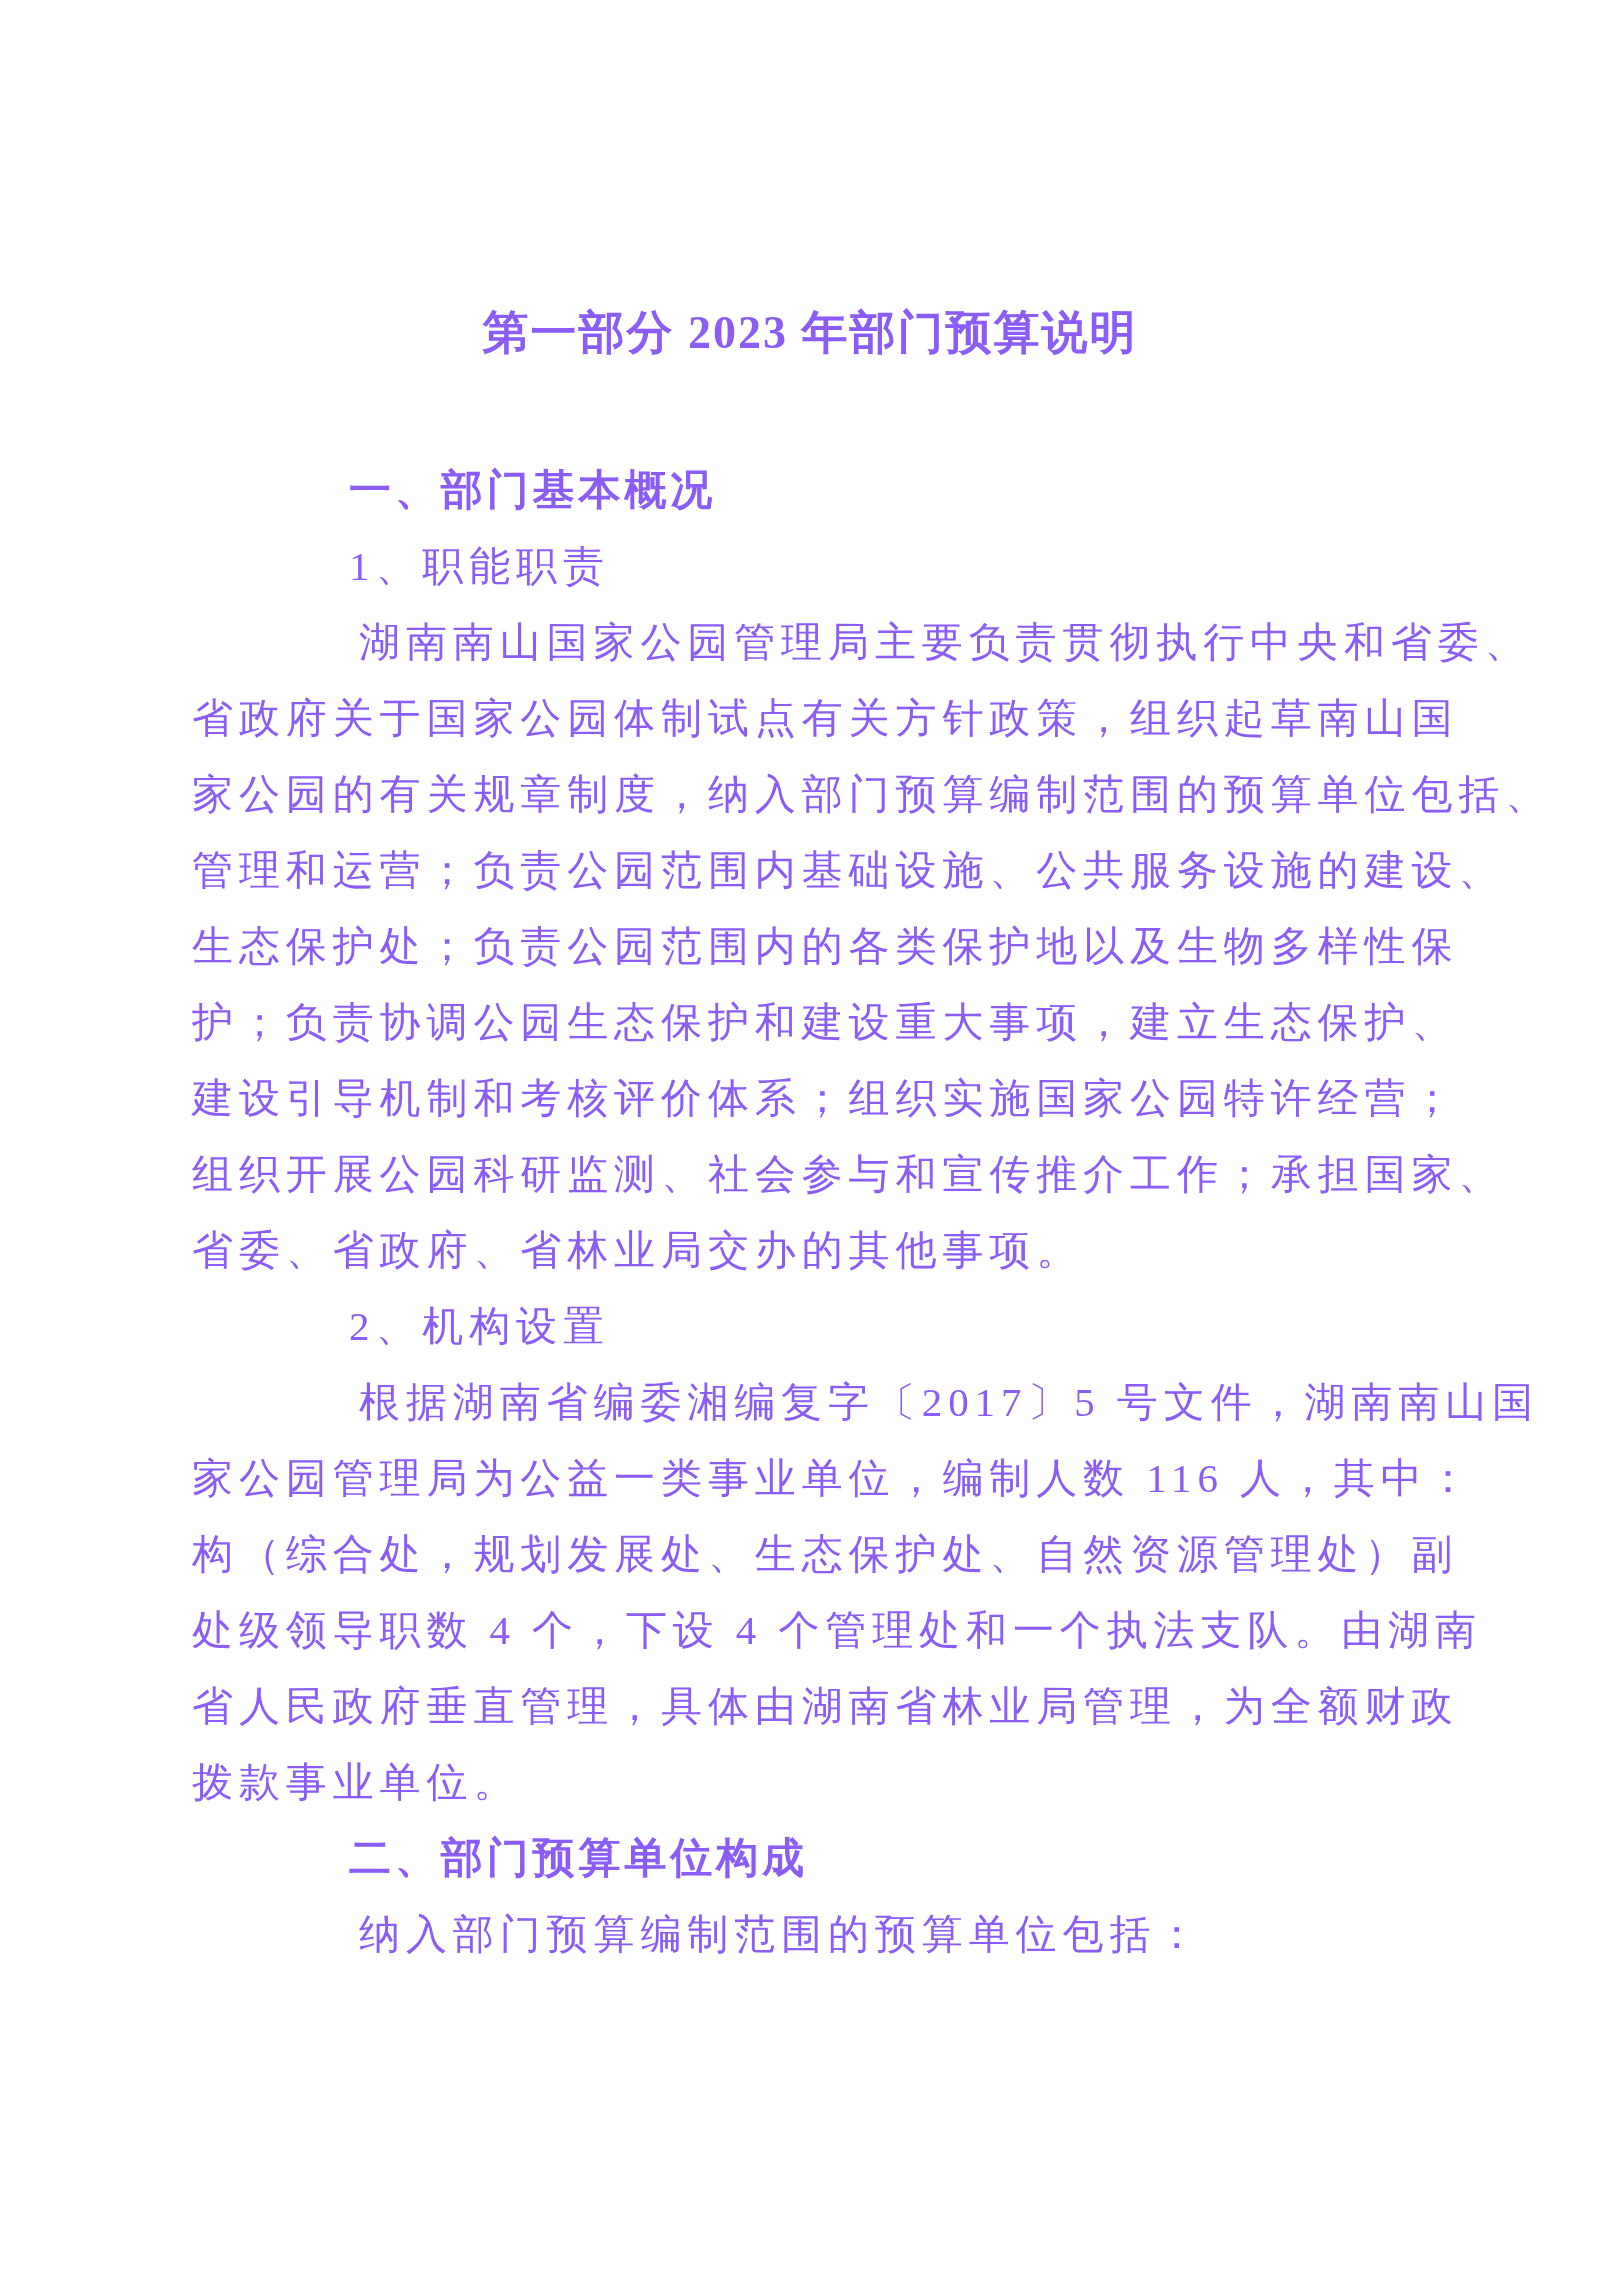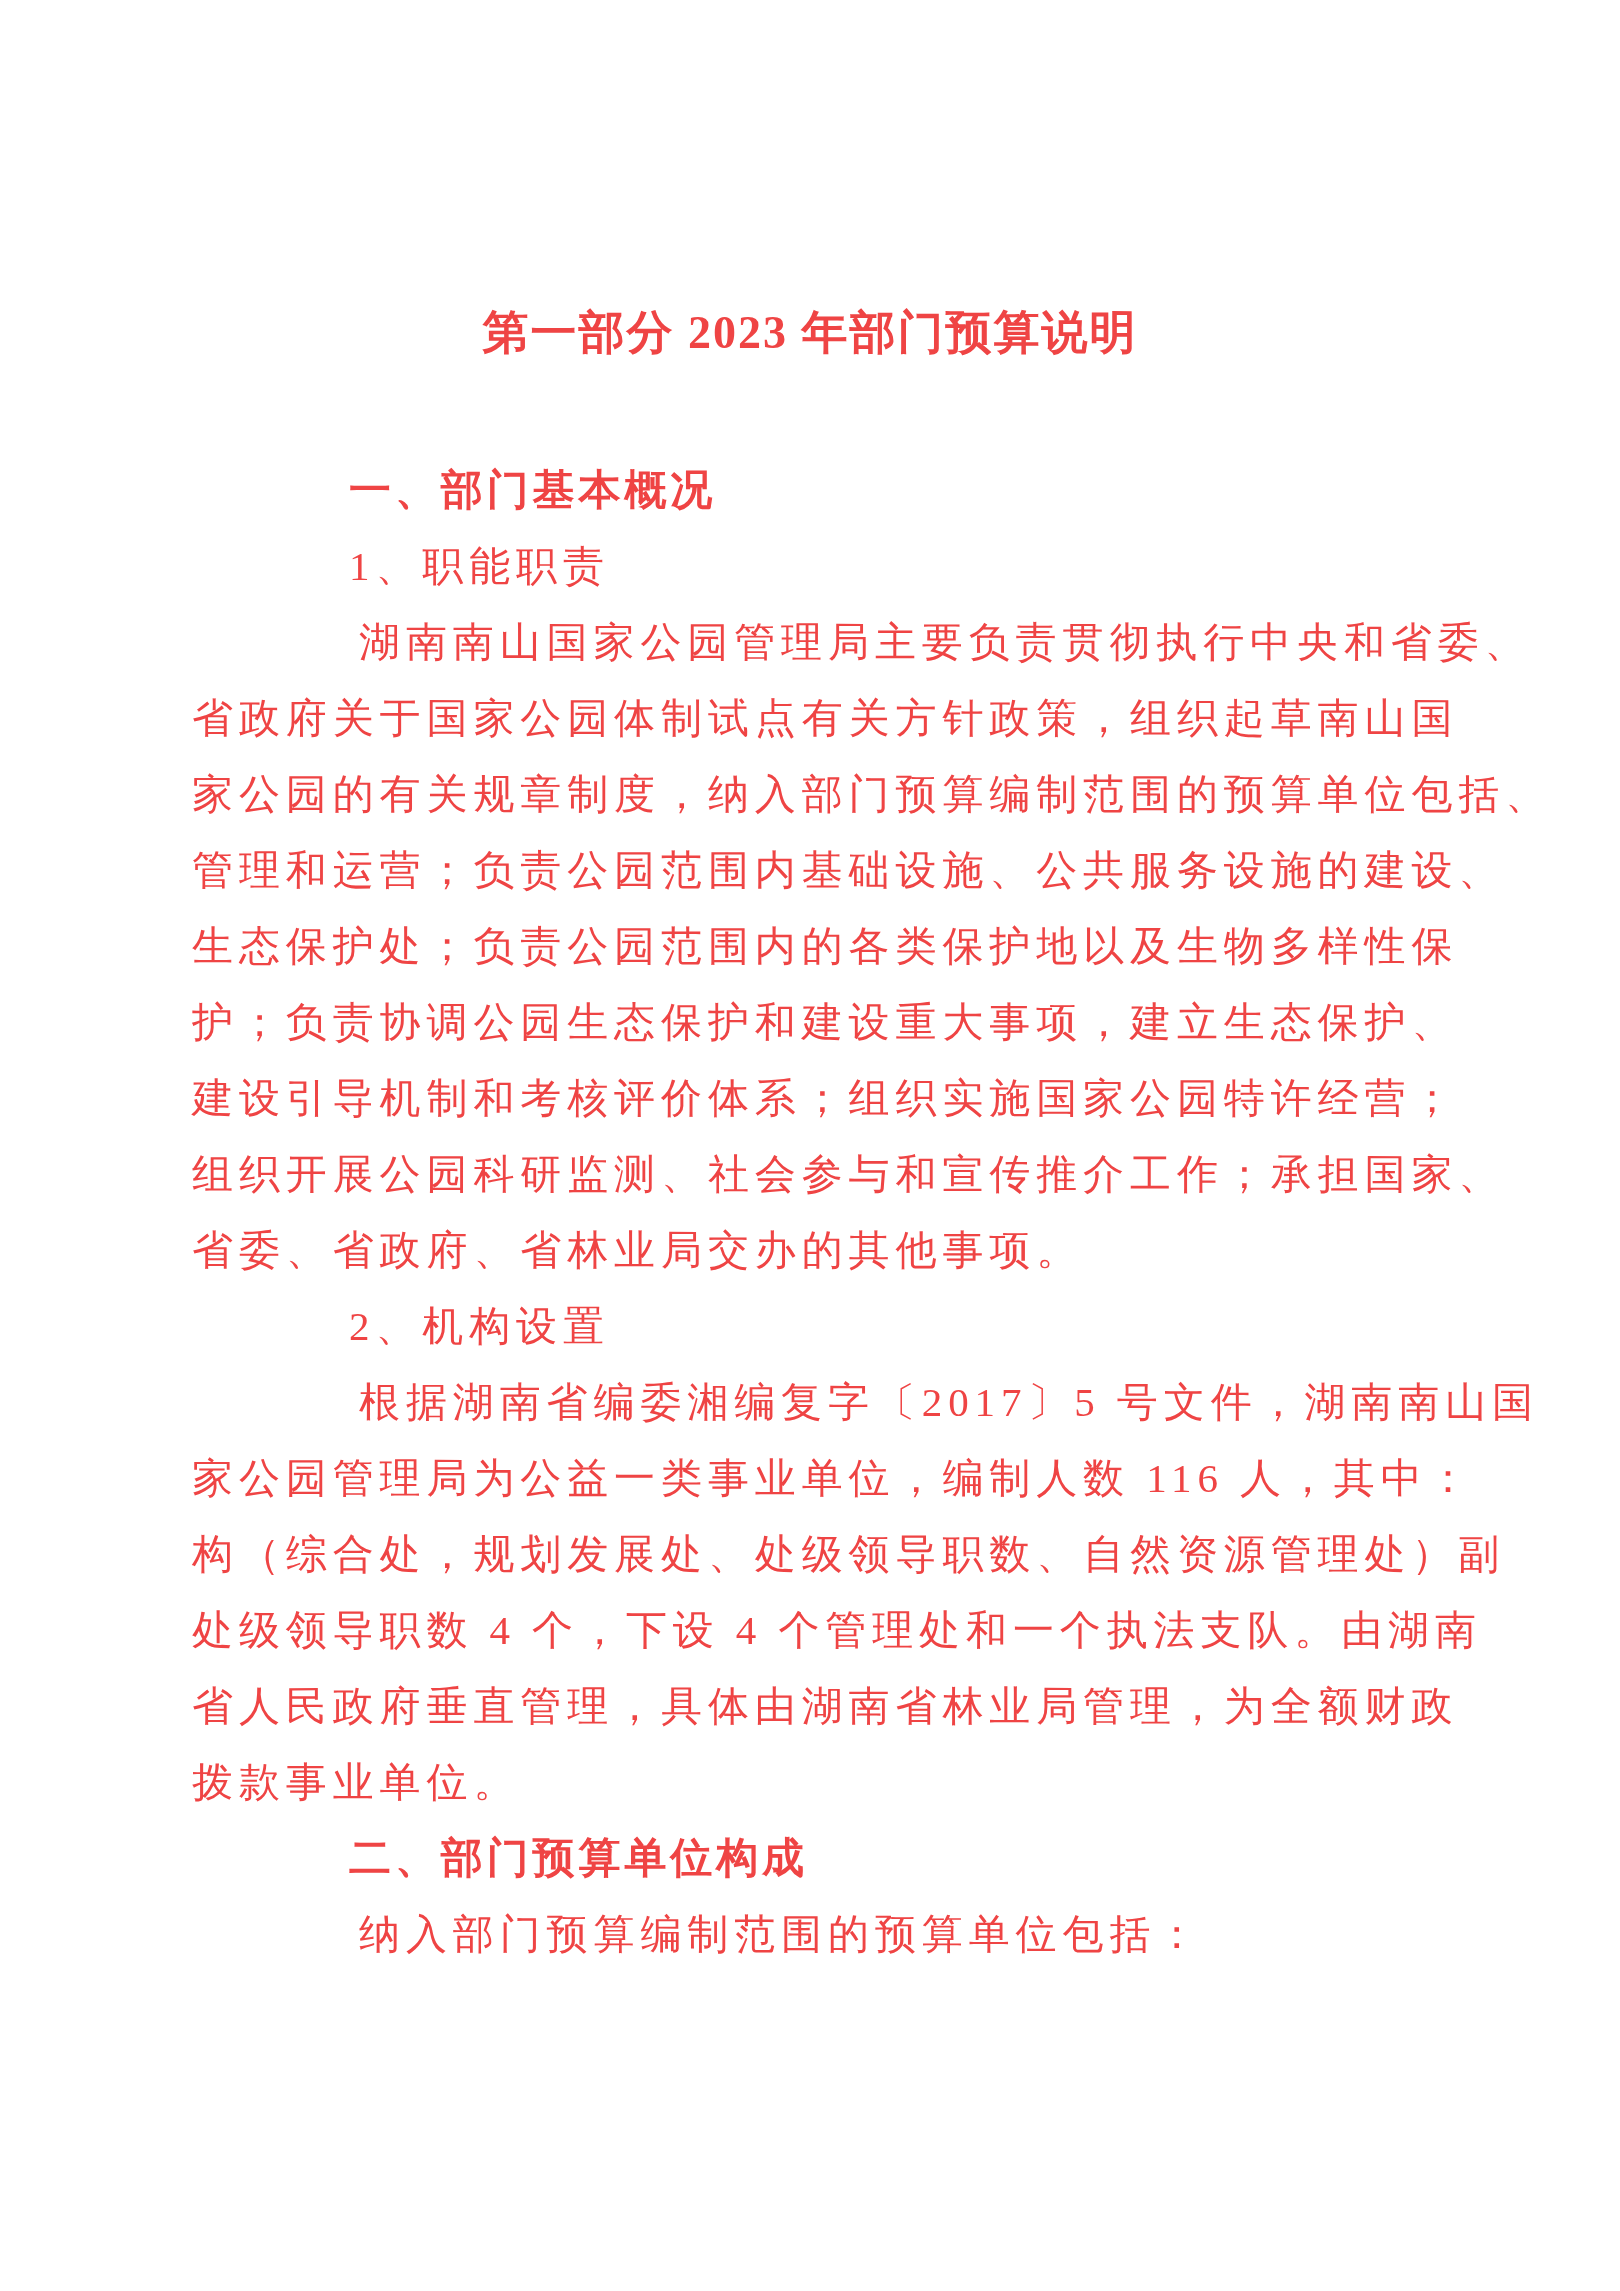--- a/index.html
+++ b/index.html
@@ -5,21 +5,21 @@
   html, body {
     margin: 0;
     padding: 0;
     background: #ffffff;
   }
   .page {
     position: relative;
     width: 1620px;
     height: 2168px;
     background: #ffffff;
-    color: #ef4444;
+    color: #8b5cf6;
     overflow: hidden;
   }
   .doc-title {
     margin: 303px 0 0 0;
     height: 59px;
     line-height: 59px;
     text-align: center;
     font-family: "Liberation Serif", "DejaVu Serif", serif;
     font-weight: bold;
     font-size: 46px;
@@ -70,21 +70,21 @@
     <div class="line">生态保护处；负责公园范围内的各类保护地以及生物多样性保</div>
     <div class="line">护；负责协调公园生态保护和建设重大事项，建立生态保护、</div>
     <div class="line">建设引导机制和考核评价体系；组织实施国家公园特许经营；</div>
     <div class="line">组织开展公园科研监测、社会参与和宣传推介工作；承担国家、</div>
     <div class="line">省委、省政府、省林业局交办的其他事项。</div>
 
     <div class="line indent-h">2、机构设置</div>
 
     <div class="line indent-p">根据湖南省编委湘编复字〔2017〕5 号文件，湖南南山国</div>
     <div class="line">家公园管理局为公益一类事业单位，编制人数 116 人，其中：</div>
-    <div class="line">构（综合处，规划发展处、处级领导职数、自然资源管理处）副</div>
+    <div class="line">构（综合处，规划发展处、生态保护处、自然资源管理处）副</div>
     <div class="line">处级领导职数 4 个，下设 4 个管理处和一个执法支队。由湖南</div>
     <div class="line">省人民政府垂直管理，具体由湖南省林业局管理，为全额财政</div>
     <div class="line">拨款事业单位。</div>
 
     <div class="line h1 indent-h">二、部门预算单位构成</div>
 
     <div class="line indent-p">纳入部门预算编制范围的预算单位包括：</div>
 
   </div>
 </div>

